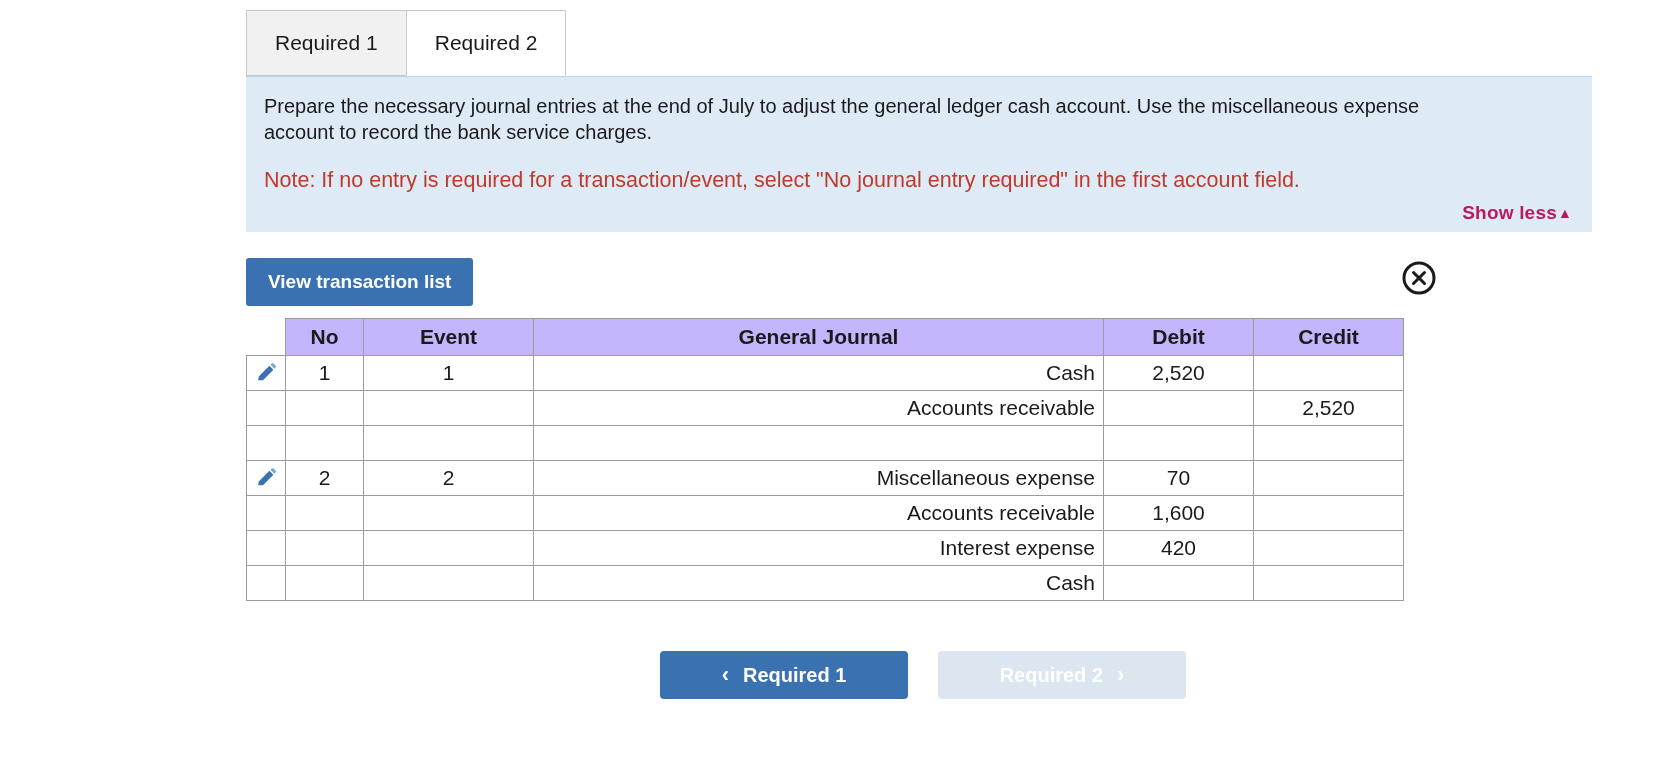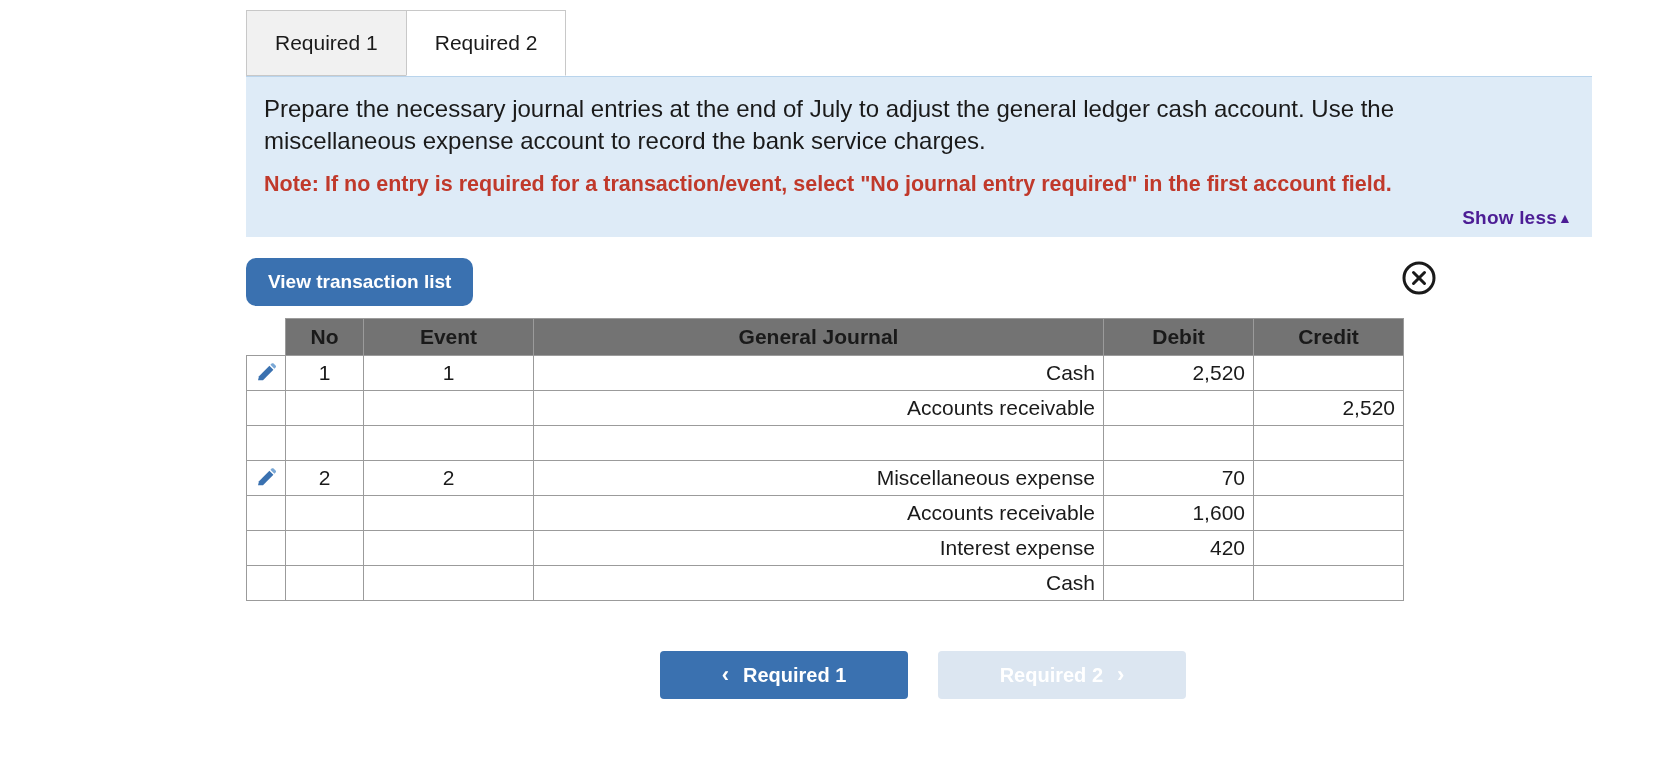--- a/index.html
+++ b/index.html
@@ -55,43 +55,42 @@
     position: absolute;
     left: 246px;
     top: 76px;
     width: 1346px;
     box-sizing: border-box;
     background: #deebf7;
     border-top: 1px solid #b9d4ec;
     padding: 16px 18px 8px 18px;
   }
   .instr-text {
-    font-size: 24px;
+    font-size: 20px;
     line-height: 1.32;
     color: #1a1a1a;
     max-width: 1230px;
   }
   .instr-note {
     font-size: 21.5px;
     line-height: 1.32;
     color: #c0392b;
-    margin-top: 14px;
+    margin-top: 20px;
     max-width: 1270px;
-    font-weight: bold;
   }
   .show-less-row {
     text-align: right;
     margin-top: 8px;
     padding-right: 2px;
   }
   .show-less {
     display: inline-block;
     font-size: 19px;
     font-weight: bold;
-    color: #4c1d95;
+    color: #be185d;
     cursor: pointer;
     letter-spacing: .2px;
   }
   .show-less .caret {
     font-size: 14px;
     margin-left: 1px;
     vertical-align: 1px;
   }
 
   
@@ -101,21 +100,21 @@
     top: 258px;
     display: flex;
     gap: 17px;
   }
   .btn-blue {
     background: #3a71b0;
     color: #ffffff;
     font-size: 19px;
     font-weight: bold;
     border: none;
-    border-radius: 10px;
+    border-radius: 3px;
     padding: 13px 22px;
     cursor: pointer;
     font-family: "Liberation Sans", sans-serif;
     white-space: nowrap;
   }
 
   .close-icon {
     position: absolute;
     left: 1400px;
     top: 259px;
@@ -138,21 +137,21 @@
   table.journal th,
   table.journal td {
     border: 1px solid #9b9b9b;
     height: 34px;
     padding: 0 8px;
     font-weight: normal;
     color: #1a1a1a;
     background: #ffffff;
   }
   table.journal thead th {
-    background: #737373;
+    background: #c4b5fd;
     font-weight: bold;
     text-align: center;
     height: 36px;
     font-size: 21px;
   }
   .col-pencil { width: 36px; }
   .col-no     { width: 78px; }
   .col-event  { width: 170px; }
   .col-gj     { width: 570px; }
   .col-debit  { width: 150px; }
@@ -163,21 +162,21 @@
     text-align: center;
     padding: 0;
     vertical-align: middle;
     cursor: pointer;
   }
   td.pencil-blank {
     border: none;
     background: transparent;
   }
   td.c-center { text-align: center; }
-  td.c-right  { text-align: right; padding-right: 7px; }
+  td.c-right  { text-align: center; padding-right: 7px; }
   td.c-left   { text-align: right; padding-left: 7px; }
   td.indent   { padding-left: 30px; }
 
   .pencil-svg { display: block; margin: 0 auto; }
 
   
   .nav-row {
     position: absolute;
     left: 660px;
     top: 651px;

